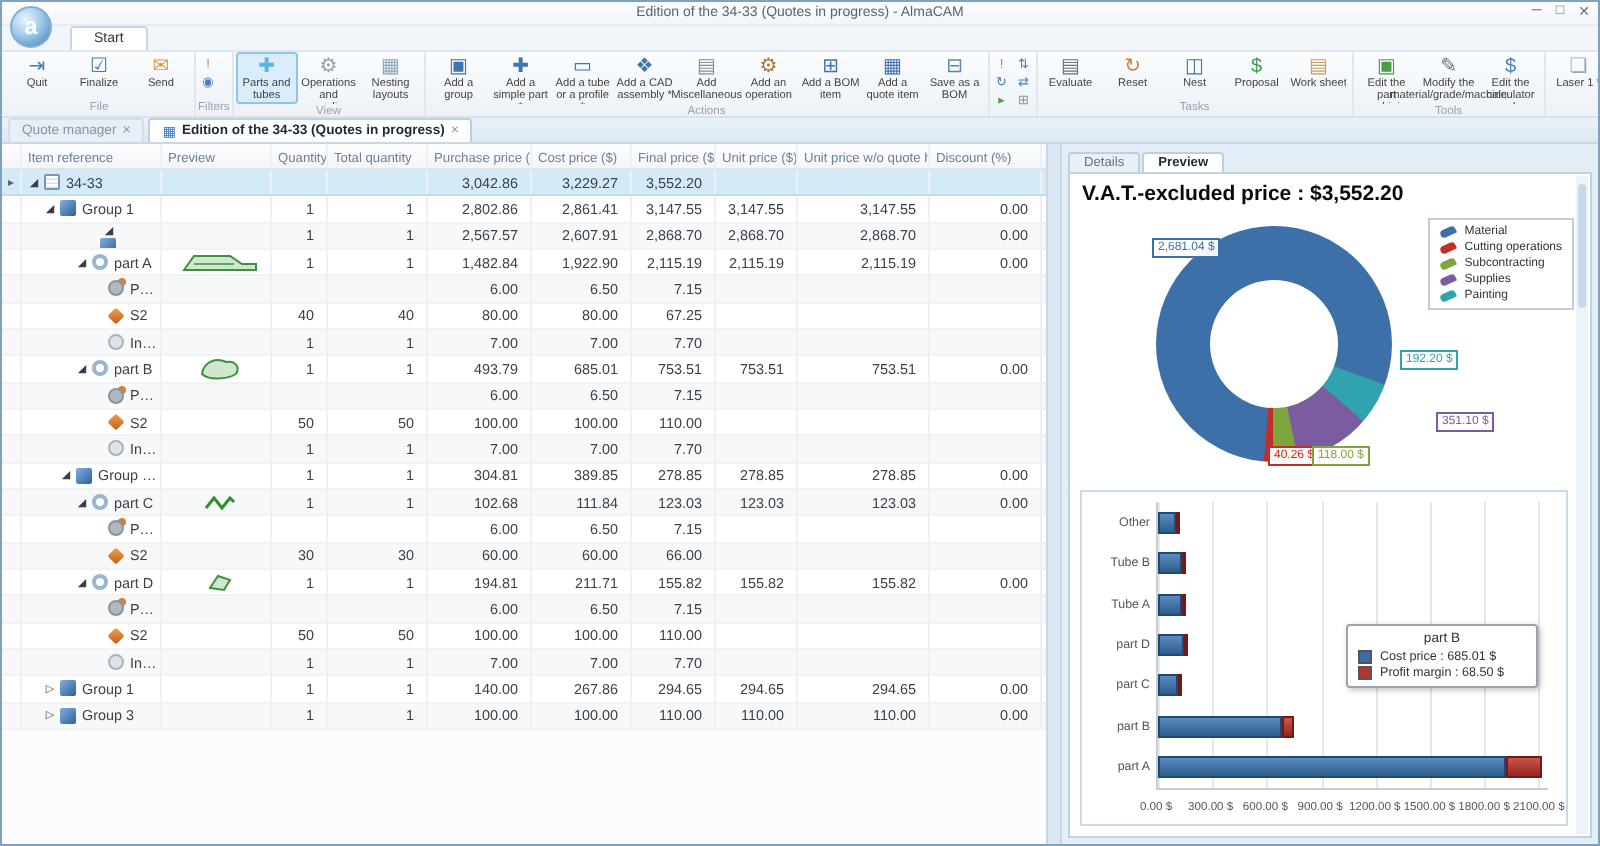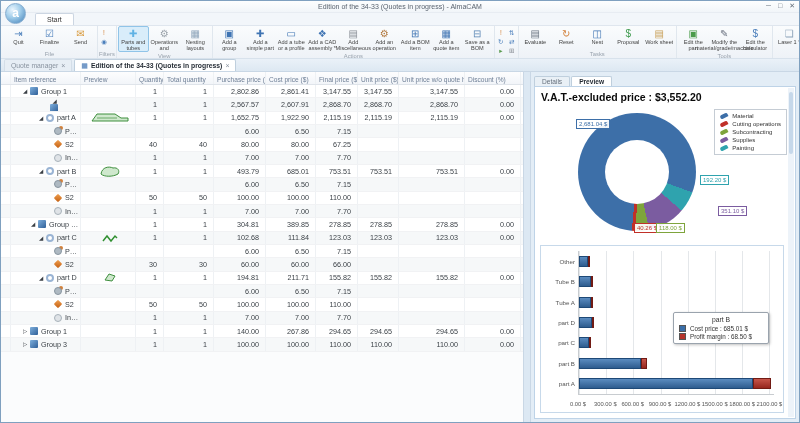--- a/index.html
+++ b/index.html
@@ -277,20 +277,37 @@
           <div class="gcell" style="width: 55px;">Preview</div>
           <div class="gcell" style="width: 28px;">Quantity</div>
           <div class="gcell" style="width: 50px;">Total quantity</div>
           <div class="gcell" style="width: 52px;">Purchase price ($)</div>
           <div class="gcell" style="width: 50px;">Cost price ($)</div>
           <div class="gcell" style="width: 42px;">Final price ($)</div>
           <div class="gcell" style="width: 41px;">Unit price ($)</div>
           <div class="gcell" style="width: 66px;">Unit price w/o quote hidden costs ...</div>
           <div class="gcell" style="width: 56px;">Discount (%)</div>
         </div>
+        <div class="grow root">
+          <div class="gcell indicator" style="width: 10px;">▸</div>
+          <div class="gcell treecell" style="width: 70px; padding-left: 2px;">
+            <span class="exp">◢</span>
+            <span class="ic ic-root"></span>
+            <span class="rowlabel">34-33</span>
+          </div>
+          <div class="gcell" style="width: 55px; justify-content: center;"></div>
+          <div class="gcell num" style="width: 28px;"></div>
+          <div class="gcell num" style="width: 50px;"></div>
+          <div class="gcell num" style="width: 52px;">3,042.86</div>
+          <div class="gcell num" style="width: 50px;">3,229.27</div>
+          <div class="gcell num" style="width: 42px;">3,552.20</div>
+          <div class="gcell num" style="width: 41px;"></div>
+          <div class="gcell num" style="width: 66px;"></div>
+          <div class="gcell num" style="width: 56px;"></div>
+        </div>
         <div class="grow">
           <div class="gcell indicator" style="width: 10px;"></div>
           <div class="gcell treecell" style="width: 70px; padding-left: 10px;">
             <span class="exp">◢</span>
             <span class="ic ic-group"></span>
             <span class="rowlabel">Group 1</span>
           </div>
           <div class="gcell" style="width: 55px; justify-content: center;"></div>
           <div class="gcell num" style="width: 28px;">1</div>
           <div class="gcell num" style="width: 50px;">1</div>
@@ -328,21 +345,21 @@
           <div class="gcell" style="width: 55px; justify-content: center;">
             <span>
               <svg class="psvg" width="38" height="11" viewBox="0 0 38 11">
                 <polygon points="1,9 6,2 24,2 30,6 37,6 37,9" fill="#cfe8cd" stroke="#3f8f3f" stroke-width="1"></polygon>
                 <line x1="6" y1="6" x2="26" y2="6" stroke="#3f8f3f" stroke-width="0.7"></line>
               </svg>
             </span>
           </div>
           <div class="gcell num" style="width: 28px;">1</div>
           <div class="gcell num" style="width: 50px;">1</div>
-          <div class="gcell num" style="width: 52px;">1,652.75</div>
+          <div class="gcell num" style="width: 52px;">1,482.84</div>
           <div class="gcell num" style="width: 50px;">1,922.90</div>
           <div class="gcell num" style="width: 42px;">2,115.19</div>
           <div class="gcell num" style="width: 41px;">2,115.19</div>
           <div class="gcell num" style="width: 66px;">2,115.19</div>
           <div class="gcell num" style="width: 56px;">0.00</div>
         </div>
         <div class="grow alt">
           <div class="gcell indicator" style="width: 10px;"></div>
           <div class="gcell treecell" style="width: 70px; padding-left: 34px;">
             <span class="exp"></span>

